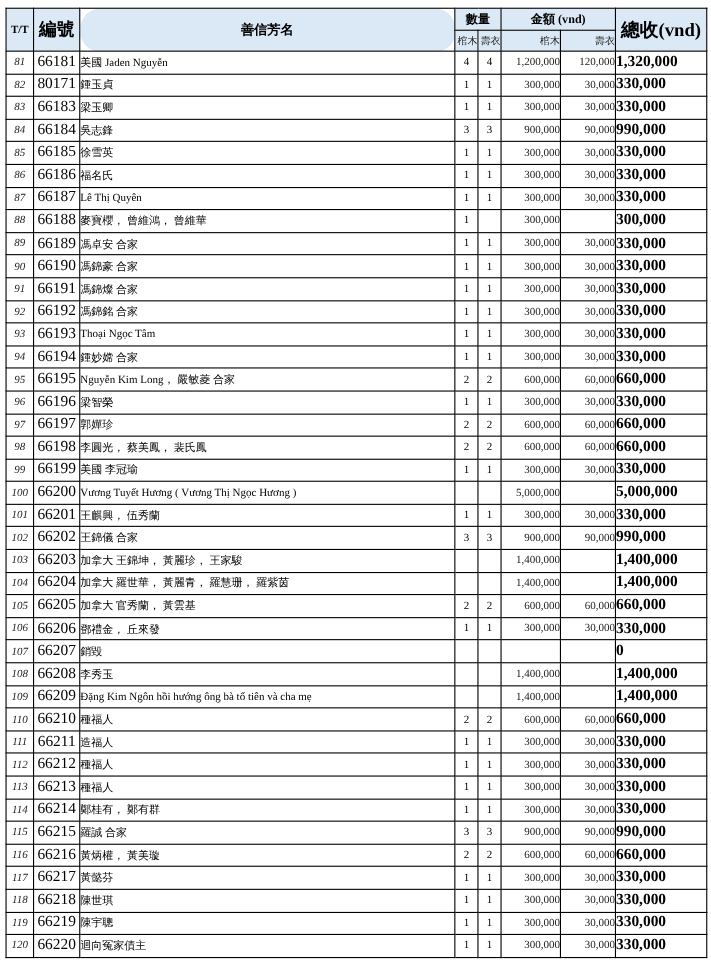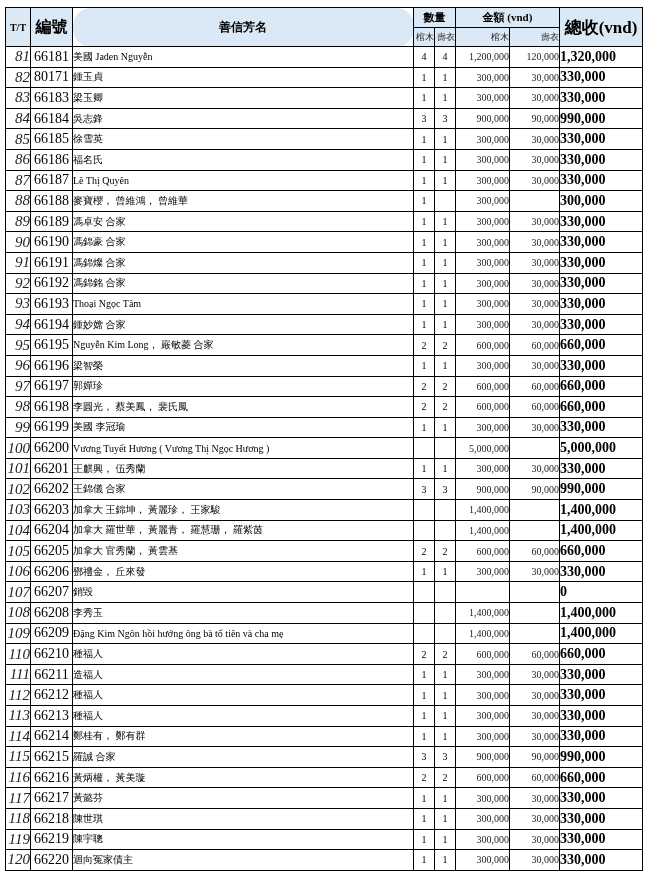--- a/index.html
+++ b/index.html
@@ -15,21 +15,21 @@
   thead th { background: #dbe8f5; font-weight: normal; }
   thead tr.h1 th { height: 19px; }
   thead tr.h2 th { height: 18px; text-align: right; }
   th.tt { font-weight: bold; font-size: 10px; }
   th.code { font-size: 16px; font-weight: bold; }
   th.name { font-size: 12px; font-weight: bold; border-radius: 18px; }
   th.grp { font-size: 11px; font-weight: bold; }
   th.sub { font-size: 9px; color: #222; }
   th.total { font-size: 17px; font-weight: bold; }
   tbody tr { height: 20.6px; }
-  td.tt { font-style: italic; font-size: 15px; text-align: right; padding-left: 3px; color: #222; }
+  td.tt { font-style: italic; font-size: 10px; text-align: center; padding-left: 3px; color: #222; }
   td.code { font-weight: normal; font-size: 14px; text-align: center; }
   td.name { font-size: 10px; padding-left: 2px; text-align: left; }
   td.qty { font-size: 10px; text-align: center; }
   td.amt { font-size: 10px; text-align: right; padding-right: 2px; color: #222; }
   td.total { font-weight: bold; font-size: 14px; padding-right: 2px; }
 </style>
 </head>
 <body>
 
 <table class="ledger">

